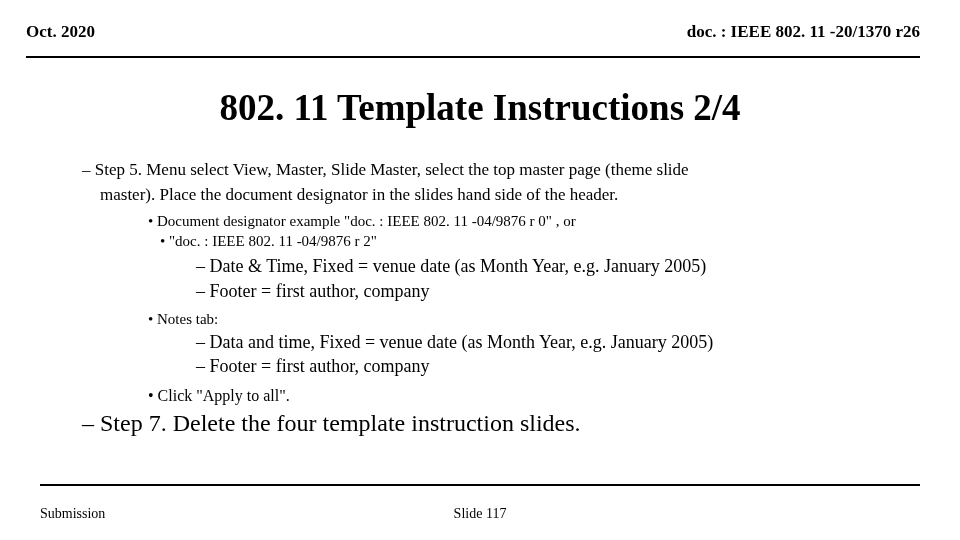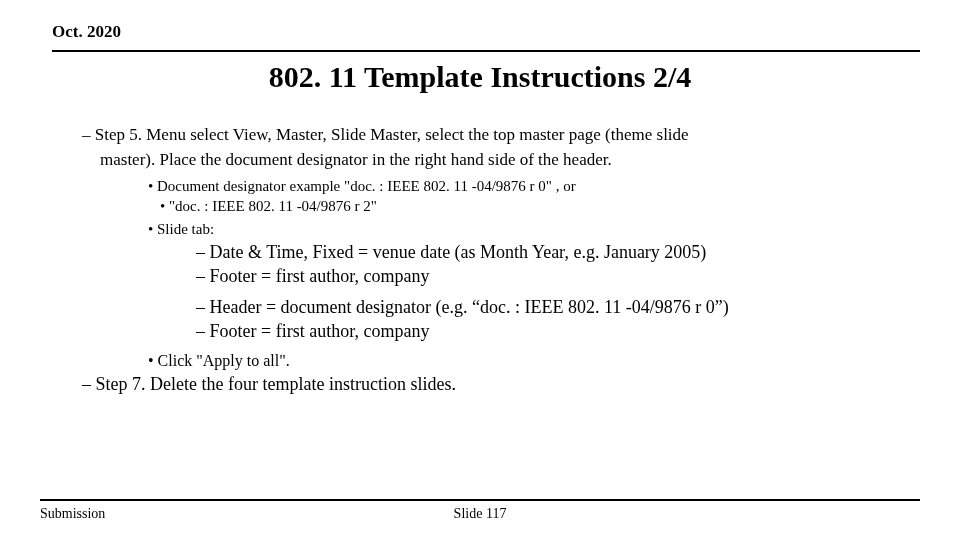--- a/index.html
+++ b/index.html
@@ -10,30 +10,30 @@
     font-family: "Times New Roman", Times, serif;
     background: #fff;
     color: #000;
     position: relative;
     overflow: hidden;
   }
   .header {
     display: flex;
     justify-content: space-between;
     border-bottom: 2px solid #000;
-    margin: 22px 40px 0 52px;
+    margin: 22px 40px 0 26px;
     font-weight: bold;
     font-size: 17px;
-    padding-bottom: 8px;
+    padding-bottom: 14px;
   }
   .title {
     text-align: center;
     font-weight: bold;
-    font-size: 30px;
-    margin-top: 8px;
+    font-size: 37px;
+    margin-top: 28px;
   }
   .body {
     margin: 30px 50px 8px 50px;
     font-size: 17px;
     line-height: 1.25;
   }
   .lvl1 {
     margin-left: 50px;
     text-indent: -18px;
     margin-bottom: 4px;
@@ -67,47 +67,48 @@
   }
   .footer {
     position: absolute;
     bottom: 18px;
     left: 40px;
     right: 40px;
     border-top: 2px solid #000;
     display: flex;
     justify-content: space-between;
     font-size: 14px;
-    padding-top: 5px;
+    padding-top: 20px;
   }
   .footer-center {
     position: absolute;
     left: 50%;
     transform: translateX(-50%);
   }
 </style>
 </head>
 <body>
 
 <div class="header">
   <span>Oct. 2020</span>
+  <span>doc. : IEEE 802. 11 -20/1370 r26</span>
 </div>
 
 <div class="title">802. 11 Template Instructions 2/4</div>
 
 <div class="body">
   <div class="lvl1">– Step 5. Menu select View, Master, Slide Master, select the top master page (theme slide</div>
-  <div class="lvl1-cont">master).  Place the document designator in the right hand side of the header.</div>
+  <div class="lvl1-cont">master).  Place the document designator in the slides hand side of the header.</div>
   <div class="lvl2">• Document designator example "doc. : IEEE 802. 11 -04/9876 r 0"       , or</div>
   <div class="lvl2b">•                                                  "doc. : IEEE 802. 11 -04/9876 r 2"</div>
-  <div class="lvl2">• Slide tab:</div>
   <div class="lvl3">– Date &amp; Time, Fixed =  venue date (as Month Year, e.g. January 2005)</div>
   <div class="lvl3" style="margin-bottom:8px;">– Footer = first author, company</div>
-  <div class="lvl3">– Header = document designator (e.g. “doc. : IEEE 802. 11 -04/9876 r 0”)</div>
+  <div class="lvl2">• Notes tab:</div>
+  <div class="lvl3">– Data and time, Fixed = venue date (as Month Year, e.g. January 2005)</div>
   <div class="lvl3" style="margin-bottom:8px;">– Footer = first author, company</div>
   <div class="lvl2-click">• Click "Apply to all".</div>
-  <div class="lvl1" style="font-size:18px;">–  Step 7. Delete the four template instruction slides.</div>
+  <div class="lvl1" style="font-size:24px;">–  Step 7. Delete the four template instruction slides.</div>
 </div>
 
 <div class="footer">
   <span>Submission</span>
   <span class="footer-center">Slide 117</span>
 </div>
 
 </body></html>

